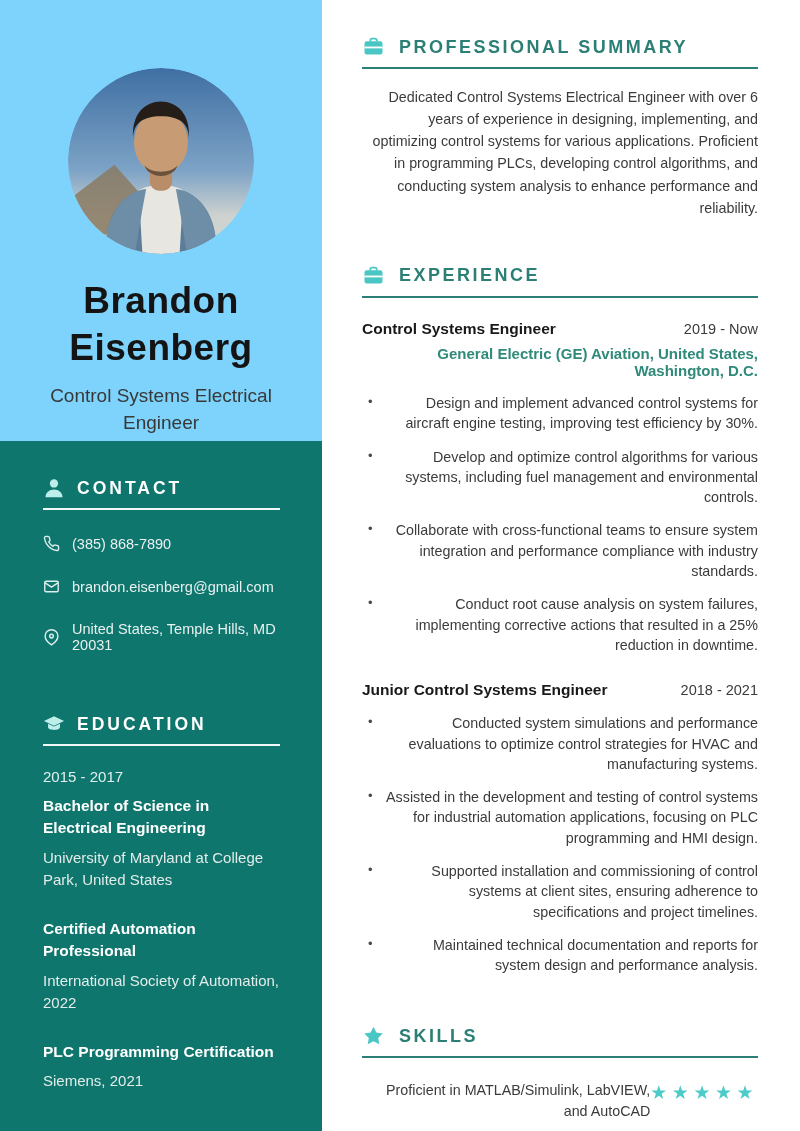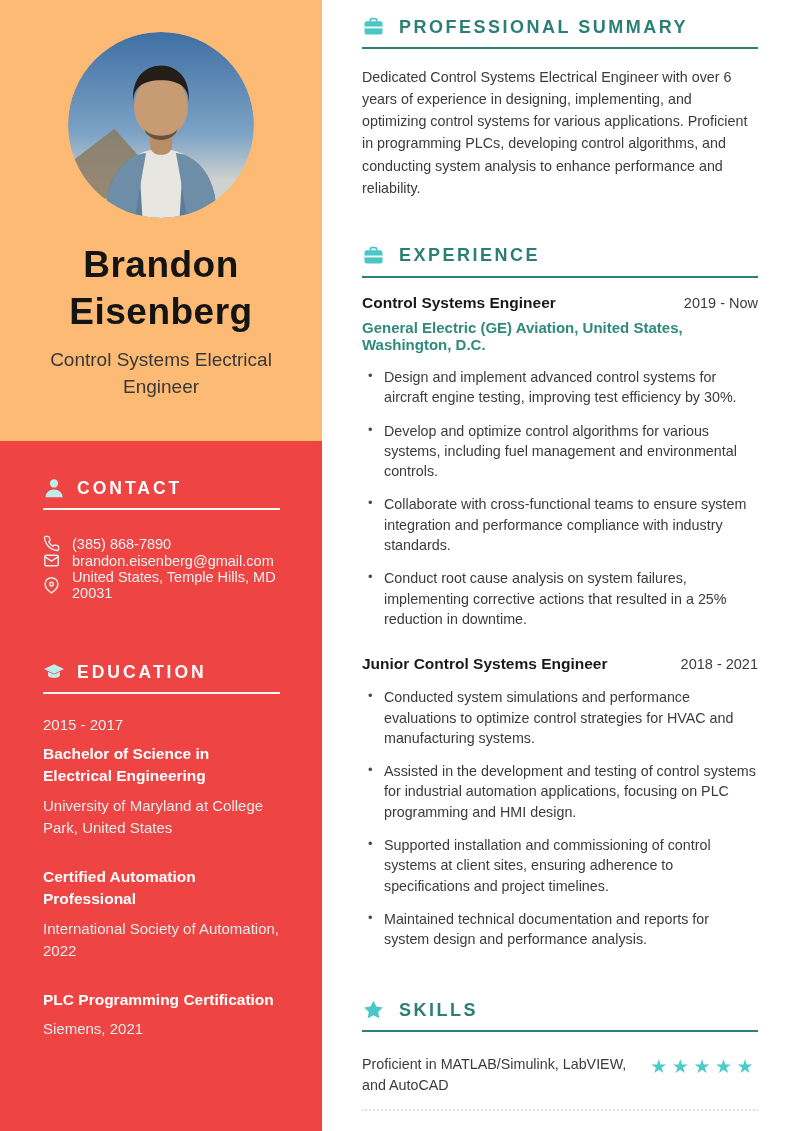--- a/index.html
+++ b/index.html
@@ -2,54 +2,54 @@
 <html><head>
 <meta charset="utf-8">
 <style>
   * { margin:0; padding:0; box-sizing:border-box; }
   html,body { background:#fff; }
   body { font-family:"Liberation Sans", sans-serif; color:#3b3b3b; }
   .page { width:800px; height:1131px; display:flex; background:#fff; overflow:hidden; }
 
   
   .sidebar { width:322px; flex:0 0 322px; display:flex; flex-direction:column; }
-  .sidebar-top { background:#fdba74; height:441px; flex:0 0 441px; text-align:center; padding-top:32px; }
+  .sidebar-top { background:#7dd3fc; height:441px; flex:0 0 441px; text-align:center; padding-top:68px; }
   .photo-wrap { width:186px; height:186px; margin:0 auto; border-radius:50%; overflow:hidden; }
   .photo-wrap svg { display:block; width:100%; height:100%; }
   .name { margin-top:24px; font-size:37px; font-weight:800; letter-spacing:.5px;
           line-height:1.26; color:#141414; padding:0 20px; }
   .person-title { margin-top:12px; font-size:19px; color:#383838; line-height:1.42; padding:0 24px; }
 
-  .sidebar-dark { background:#ef4444; flex:1; padding:36px 42px 0 43px; color:#e9f1f0; }
+  .sidebar-dark { background:#0f766e; flex:1; padding:36px 42px 0 43px; color:#e9f1f0; }
   .side-heading { display:flex; align-items:center; gap:12px; }
   .side-heading .hicon { width:22px; height:22px; flex:0 0 22px; display:flex; align-items:center; }
   .side-heading .htext { color:#fff; font-size:17.5px; font-weight:bold; letter-spacing:3px; }
   .side-rule { border-bottom:2px solid #f2f8f7; margin-top:9px; }
 
-  .contact-list { margin-top:25px; display:flex; flex-direction:column; gap:0; }
+  .contact-list { margin-top:25px; display:flex; flex-direction:column; gap:26px; }
   .contact-item { display:flex; align-items:center; gap:12px; font-size:14.5px; color:#e9f1f0; }
   .contact-item .cicon { width:17px; height:17px; flex:0 0 17px; }
 
   .edu-section { margin-top:60px; }
   .edu-period { margin-top:22px; font-size:15px; color:#dff0ee; }
   .edu-degree { margin-top:10px; font-size:15.5px; font-weight:bold; color:#fff; line-height:1.45; }
   .edu-school { margin-top:7px; font-size:15px; color:#e2ecea; line-height:1.5; }
   .edu-entry { margin-top:26px; }
 
   
-  .main { flex:1; padding:16px 42px 0 40px; }
+  .main { flex:1; padding:36px 42px 0 40px;text-align:right; }
   .main-heading { display:flex; align-items:center; gap:14px; }
   .main-heading .hicon { width:23px; height:22px; flex:0 0 23px; display:flex; align-items:center; }
   .main-heading .htext { color:#2b7f74; font-size:18px; font-weight:bold; letter-spacing:2.5px; }
   .main-rule { border-bottom:2px solid #2b7f74; margin-top:9px; }
 
   .summary-text { margin-top:17px; font-size:14.3px; line-height:1.55; color:#3b3b3b; }
 
   .experience { margin-top:46px; }
-  .job { margin-top:16px; }
+  .job { margin-top:22px; }
   .job + .job { margin-top:26px; }
   .job-head { display:flex; justify-content:space-between; align-items:baseline; }
   .job-title { font-size:15.5px; font-weight:bold; color:#191919; }
   .job-period { font-size:14.5px; color:#3b3b3b; }
   .job-company { margin-top:7px; font-size:15px; font-weight:bold; color:#2f8a7a; }
   .job-bullets { margin-top:14px; list-style:none; }
   .job-bullets li { position:relative; padding-left:22px; font-size:14.3px; line-height:1.42;
                     color:#3b3b3b; margin-bottom:13px; }
   .job-bullets li::before { content:"•"; position:absolute; left:6px; top:0; color:#4a4a4a; font-size:13px; }
 

